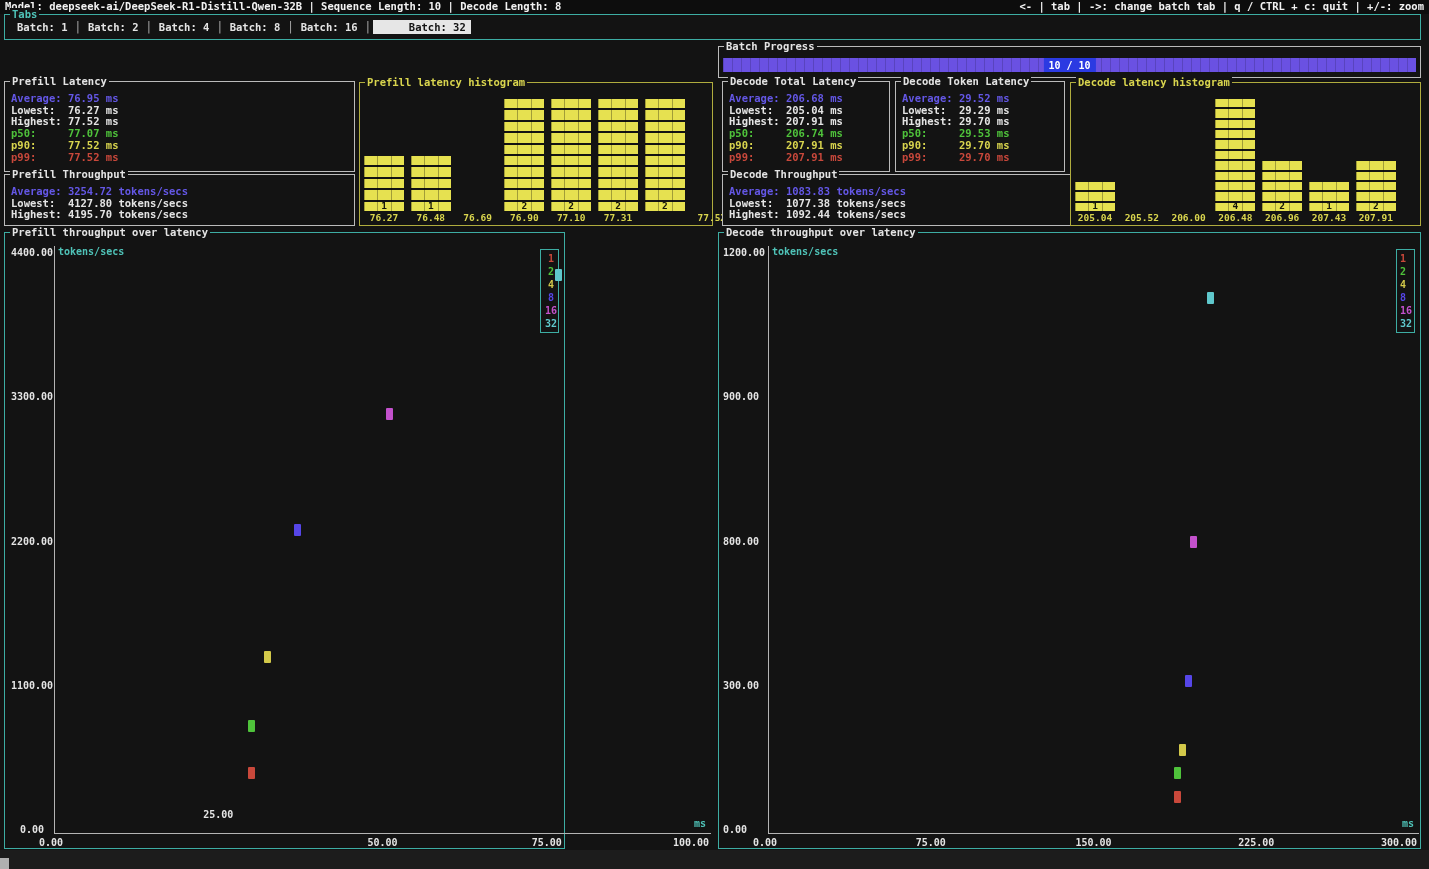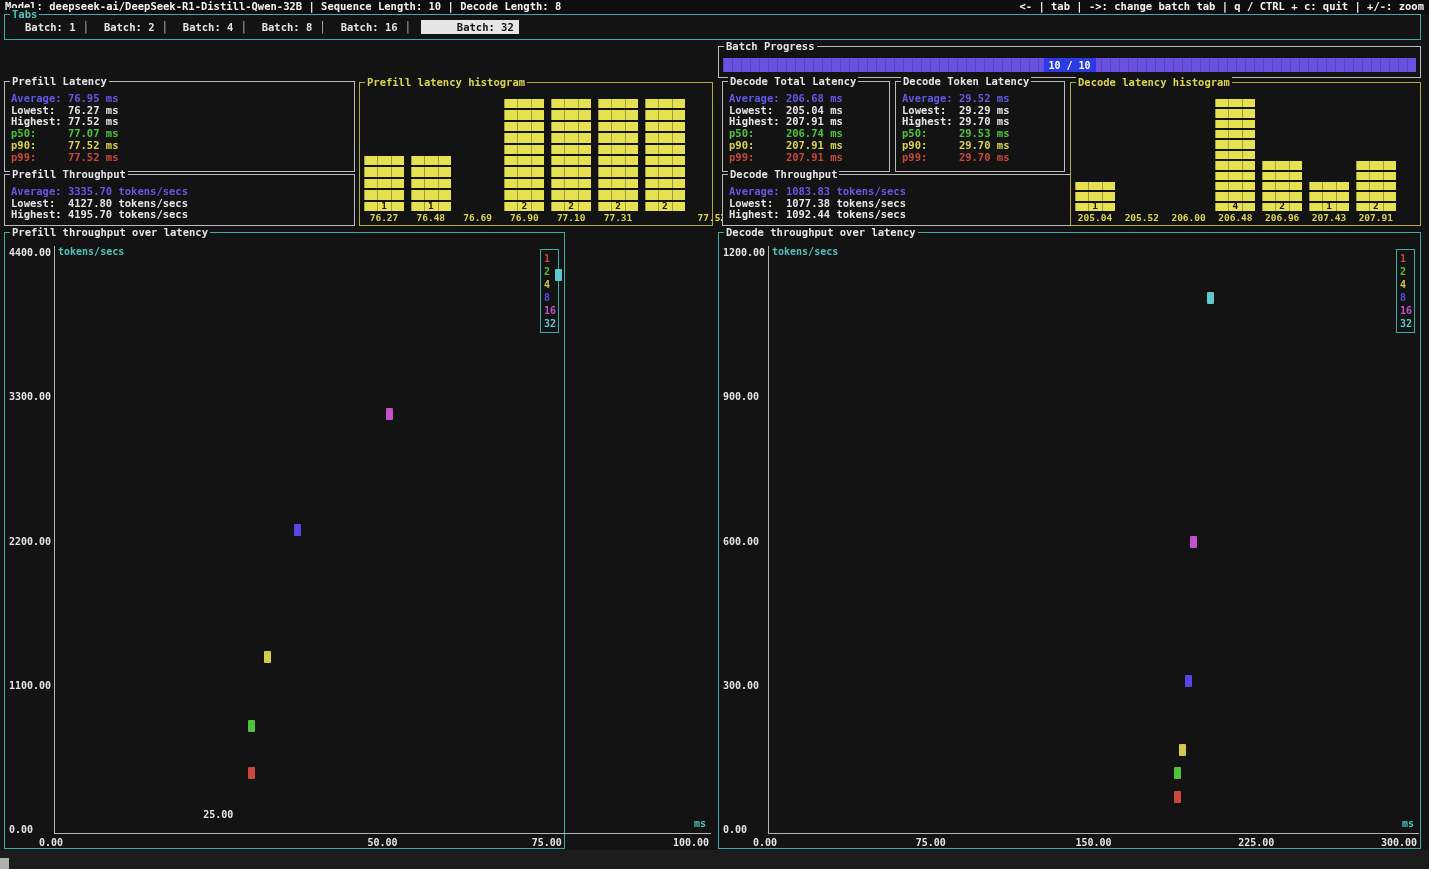--- a/index.html
+++ b/index.html
@@ -9,21 +9,21 @@
           display:flex;justify-content:space-between;padding:0 5px;box-sizing:border-box;
           font-size:10.5px;line-height:13px;color:#f2f2f2;white-space:pre;}
   .box{position:absolute;border:1px solid #bbbbbb;background:#131313;box-sizing:border-box;}
   .b-teal{border-color:#3dada3;}
   .b-yellow{border-color:#b0ac3e;}
   .box-title{position:absolute;top:-7px;left:5px;background:#131313;padding:0 2px;
              font-size:10.5px;line-height:13px;white-space:pre;}
   .c-teal{color:#4fc3b8;}.c-white{color:#e4e4e4;}.c-yellow{color:#d9d54e;}
   
   .tabs-row{display:flex;align-items:center;height:100%;padding-left:7px;font-size:10.5px;}
-  .tab{padding:1px 5px;white-space:pre;color:#e4e4e4;margin-left:8px;}
+  .tab{padding:1px 5px;white-space:pre;color:#e4e4e4;}
   .tab.active{background:#e6e6e6;color:#141414;padding-left:36px;}
   .tab-div{color:#bdbdbd;padding:0 2px;}
   
   .pbar{position:absolute;left:4px;right:4px;top:11px;height:14px;}
   .pfill{position:absolute;left:0;top:0;bottom:0;}
   .pstripes{position:absolute;inset:0;background:repeating-linear-gradient(90deg,rgba(0,0,0,0.16) 0 1px,transparent 1px 9px);}
   .plabel{position:absolute;left:50%;top:0;bottom:0;transform:translateX(-50%);
           display:flex;align-items:center;color:#ffffff;font-size:10px;padding:0 5px;white-space:pre;}
   
   .rows{position:absolute;left:6px;top:11px;right:3px;font-size:10.5px;line-height:11.7px;}
@@ -94,21 +94,21 @@
         <span class="stat-row" style="color: rgb(228, 228, 228);">Highest: 77.52 ms</span>
         <span class="stat-row" style="color: rgb(79, 195, 59);">p50:     77.07 ms</span>
         <span class="stat-row" style="color: rgb(217, 213, 78);">p90:     77.52 ms</span>
         <span class="stat-row" style="color: rgb(201, 72, 59);">p99:     77.52 ms</span>
       </div>
   </section>
 
   <section class="box stats" style="left:4px;top:174px;width:351px;height:52px;">
     <span class="box-title c-white">Prefill Throughput</span>
     <div class="rows">
-        <span class="stat-row" style="color: rgb(100, 87, 230);">Average: 3335.70 tokens/secs</span>
+        <span class="stat-row" style="color: rgb(100, 87, 230);">Average: 3254.72 tokens/secs</span>
         <span class="stat-row" style="color: rgb(228, 228, 228);">Lowest:  4127.80 tokens/secs</span>
         <span class="stat-row" style="color: rgb(228, 228, 228);">Highest: 4195.70 tokens/secs</span>
       </div>
   </section>
 
   <section class="box b-yellow" style="left:359px;top:82px;width:354px;height:144px;">
     <span class="box-title c-yellow">Prefill latency histogram</span>
     <div class="hist-body">
         <div class="hist-bar" style="left: 4px; width: 40px; bottom: 14px; height: 55px; background: repeating-linear-gradient(90deg, rgba(0, 0, 0, 0.3) 0px, rgba(0, 0, 0, 0.3) 1px, transparent 1px, transparent 13.3px), repeating-linear-gradient(0deg, rgb(230, 225, 80) 0px, rgb(230, 225, 80) 9.4px, transparent 9.4px, transparent 11.4px);">
           <div class="hist-count" style="height: 9.4px; line-height: 9.4px;">1</div>
@@ -192,21 +192,21 @@
           <div class="hist-count" style="height: 8.36px; line-height: 8.36px;">1</div>
         </div>
         <div class="hist-label" style="left: 238px; width: 40px;">207.43</div>
         <div class="hist-bar" style="left: 284.8px; width: 40px; bottom: 14px; height: 49.8px; background: repeating-linear-gradient(90deg, rgba(0, 0, 0, 0.3) 0px, rgba(0, 0, 0, 0.3) 1px, transparent 1px, transparent 13.3px), repeating-linear-gradient(0deg, rgb(230, 225, 80) 0px, rgb(230, 225, 80) 8.36px, transparent 8.36px, transparent 10.36px);">
           <div class="hist-count" style="height: 8.36px; line-height: 8.36px;">2</div>
         </div>
         <div class="hist-label" style="left: 284.8px; width: 40px;">207.91</div>
       </div>
   </section>
 
-  <section class="box b-teal" style="left:4px;top:232px;width:561px;height:617px;">
+  <section class="box b-teal" style="left:4px;top:232px;width:561px;height:617px;text-align:center;">
     <span class="box-title c-white">Prefill throughput over latency</span>
     <div class="scatter-body">
         <div class="yaxis-line" style="left: 49px; top: 13px; height: 587px;"></div>
         <div class="xaxis-line" style="left: 49px; top: 600px; width: 657px;"></div>
         <span class="axis-unit" style="left: 53px; top: 13px;">tokens/secs</span>
         <span class="axis-unit" style="left: 689px; top: 585px;">ms</span>
         <span class="ytick" style="top: 591px;">0.00</span>
         <span class="ytick" style="top: 446.75px;">1100.00</span>
         <span class="ytick" style="top: 302.5px;">2200.00</span>
         <span class="ytick" style="top: 158.25px;">3300.00</span>
@@ -235,21 +235,21 @@
 
   <section class="box b-teal" style="left:718px;top:232px;width:703px;height:617px;">
     <span class="box-title c-white">Decode throughput over latency</span>
     <div class="scatter-body">
         <div class="yaxis-line" style="left: 49px; top: 13px; height: 587px;"></div>
         <div class="xaxis-line" style="left: 49px; top: 600px; width: 651px;"></div>
         <span class="axis-unit" style="left: 53px; top: 13px;">tokens/secs</span>
         <span class="axis-unit" style="left: 683px; top: 585px;">ms</span>
         <span class="ytick" style="top: 591px;">0.00</span>
         <span class="ytick" style="top: 446.75px;">300.00</span>
-        <span class="ytick" style="top: 302.5px;">600.00</span>
+        <span class="ytick" style="top: 302.5px;">800.00</span>
         <span class="ytick" style="top: 158.25px;">900.00</span>
         <span class="ytick" style="top: 14px;">1200.00</span>
         <span class="xtick" style="left: 46px; top: 604px;">0.00</span>
         <span class="xtick" style="left: 211.75px; top: 604px;">75.00</span>
         <span class="xtick" style="left: 374.5px; top: 604px;">150.00</span>
         <span class="xtick" style="left: 537.25px; top: 604px;">225.00</span>
         <span class="xtick" style="left: 680px; top: 604px;">300.00</span>
         <div class="legend" style="right: 5px;">
           <span class="legend-entry" style="color: rgb(201, 72, 59);">1</span>
           <span class="legend-entry" style="color: rgb(79, 195, 59);">2</span>

